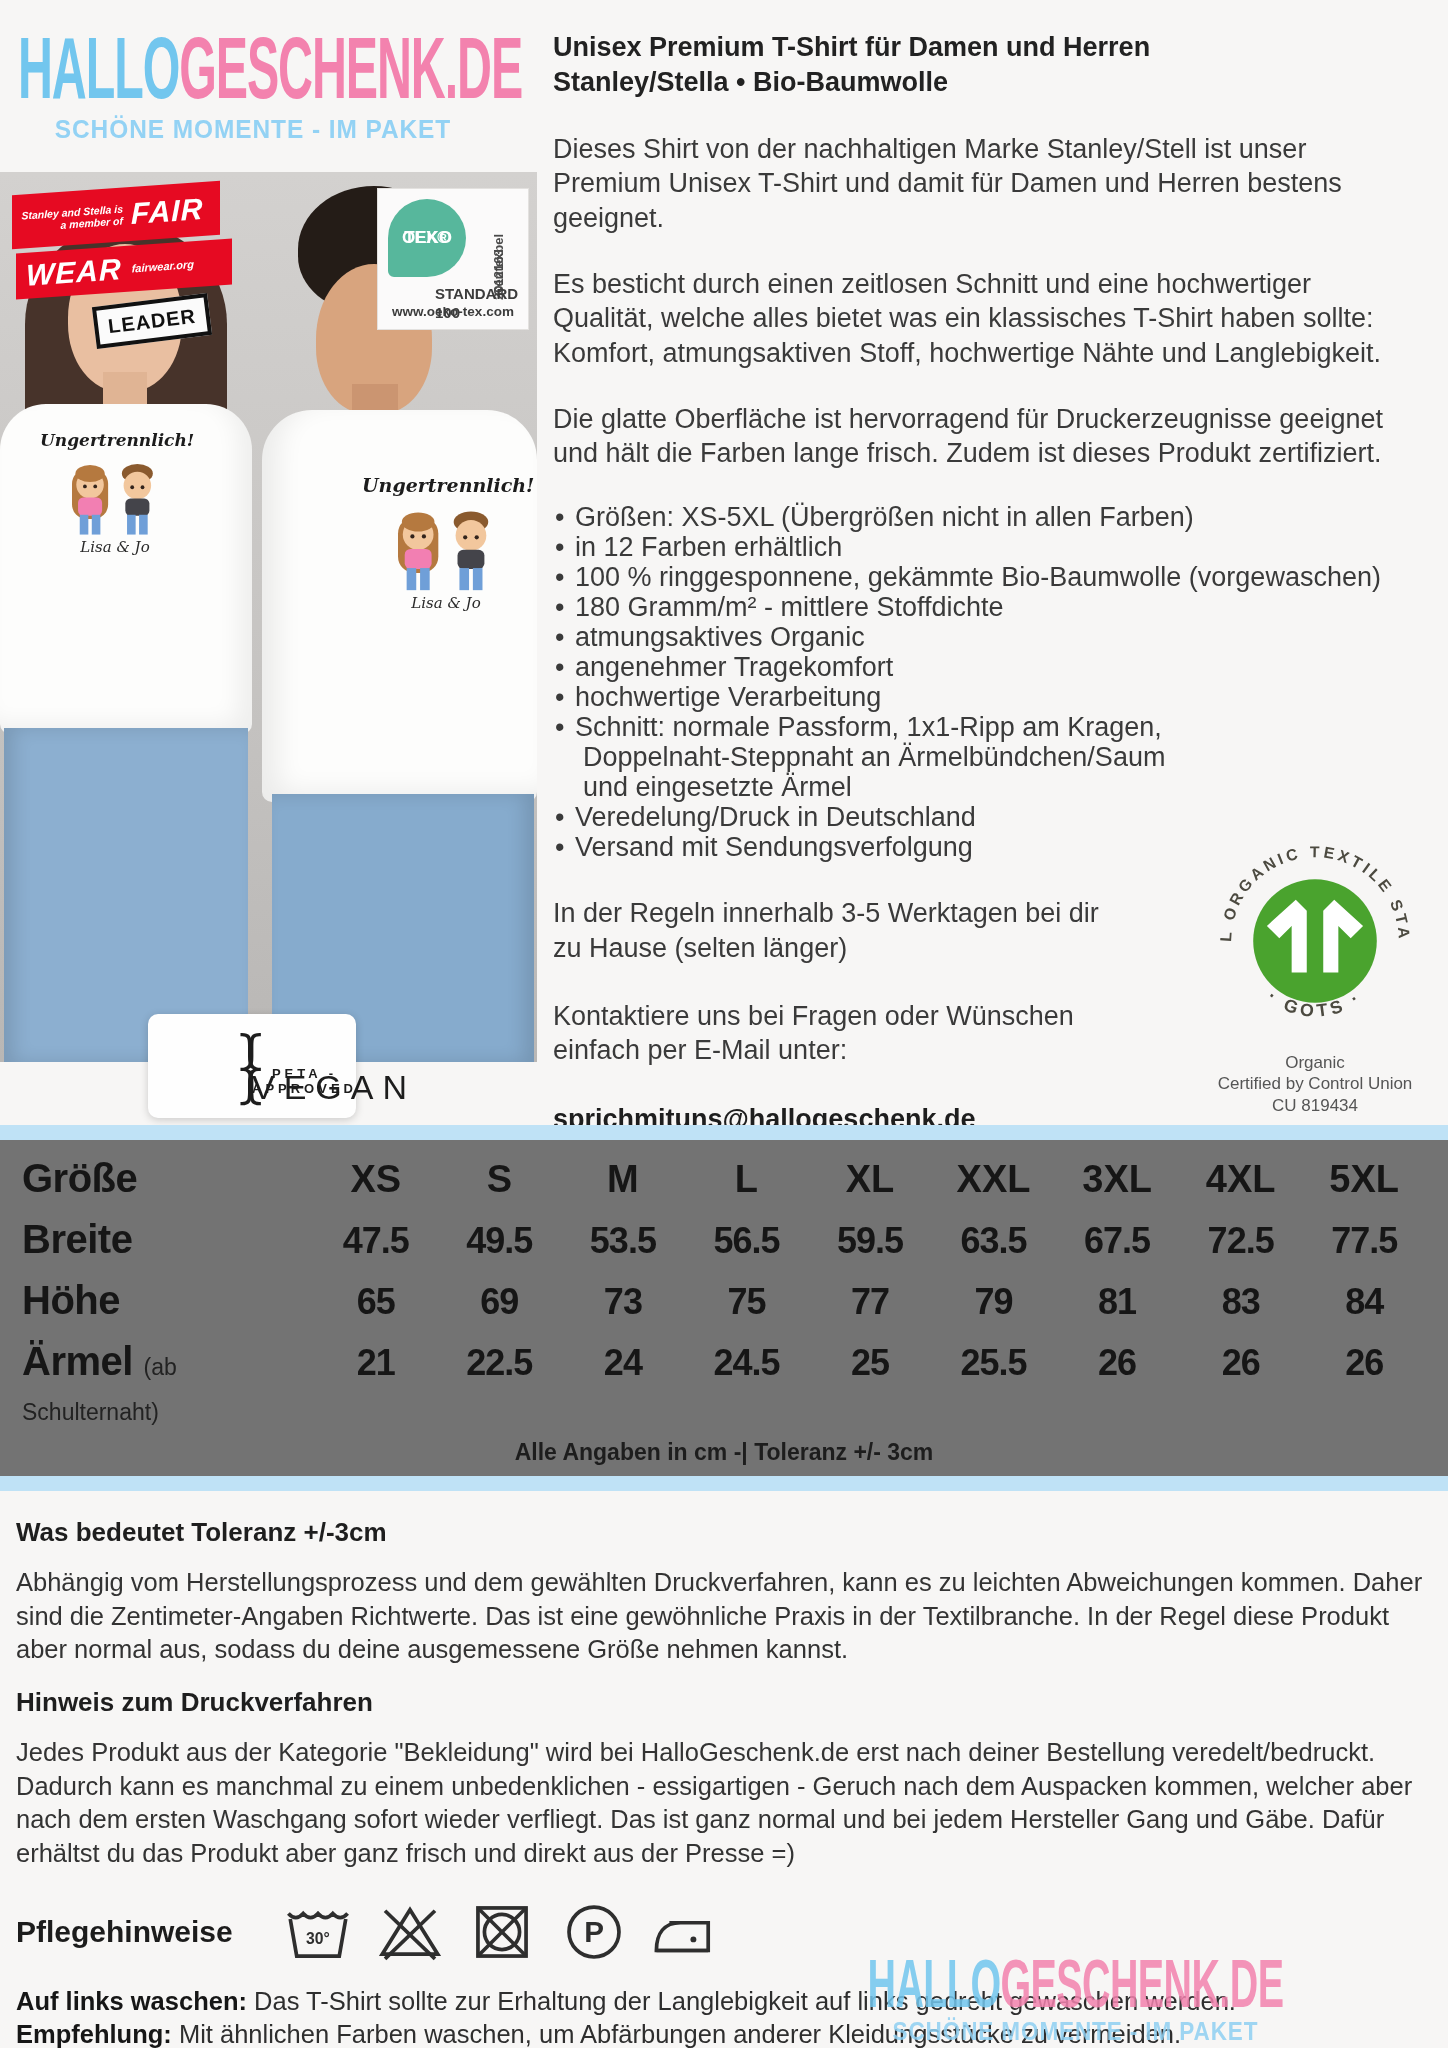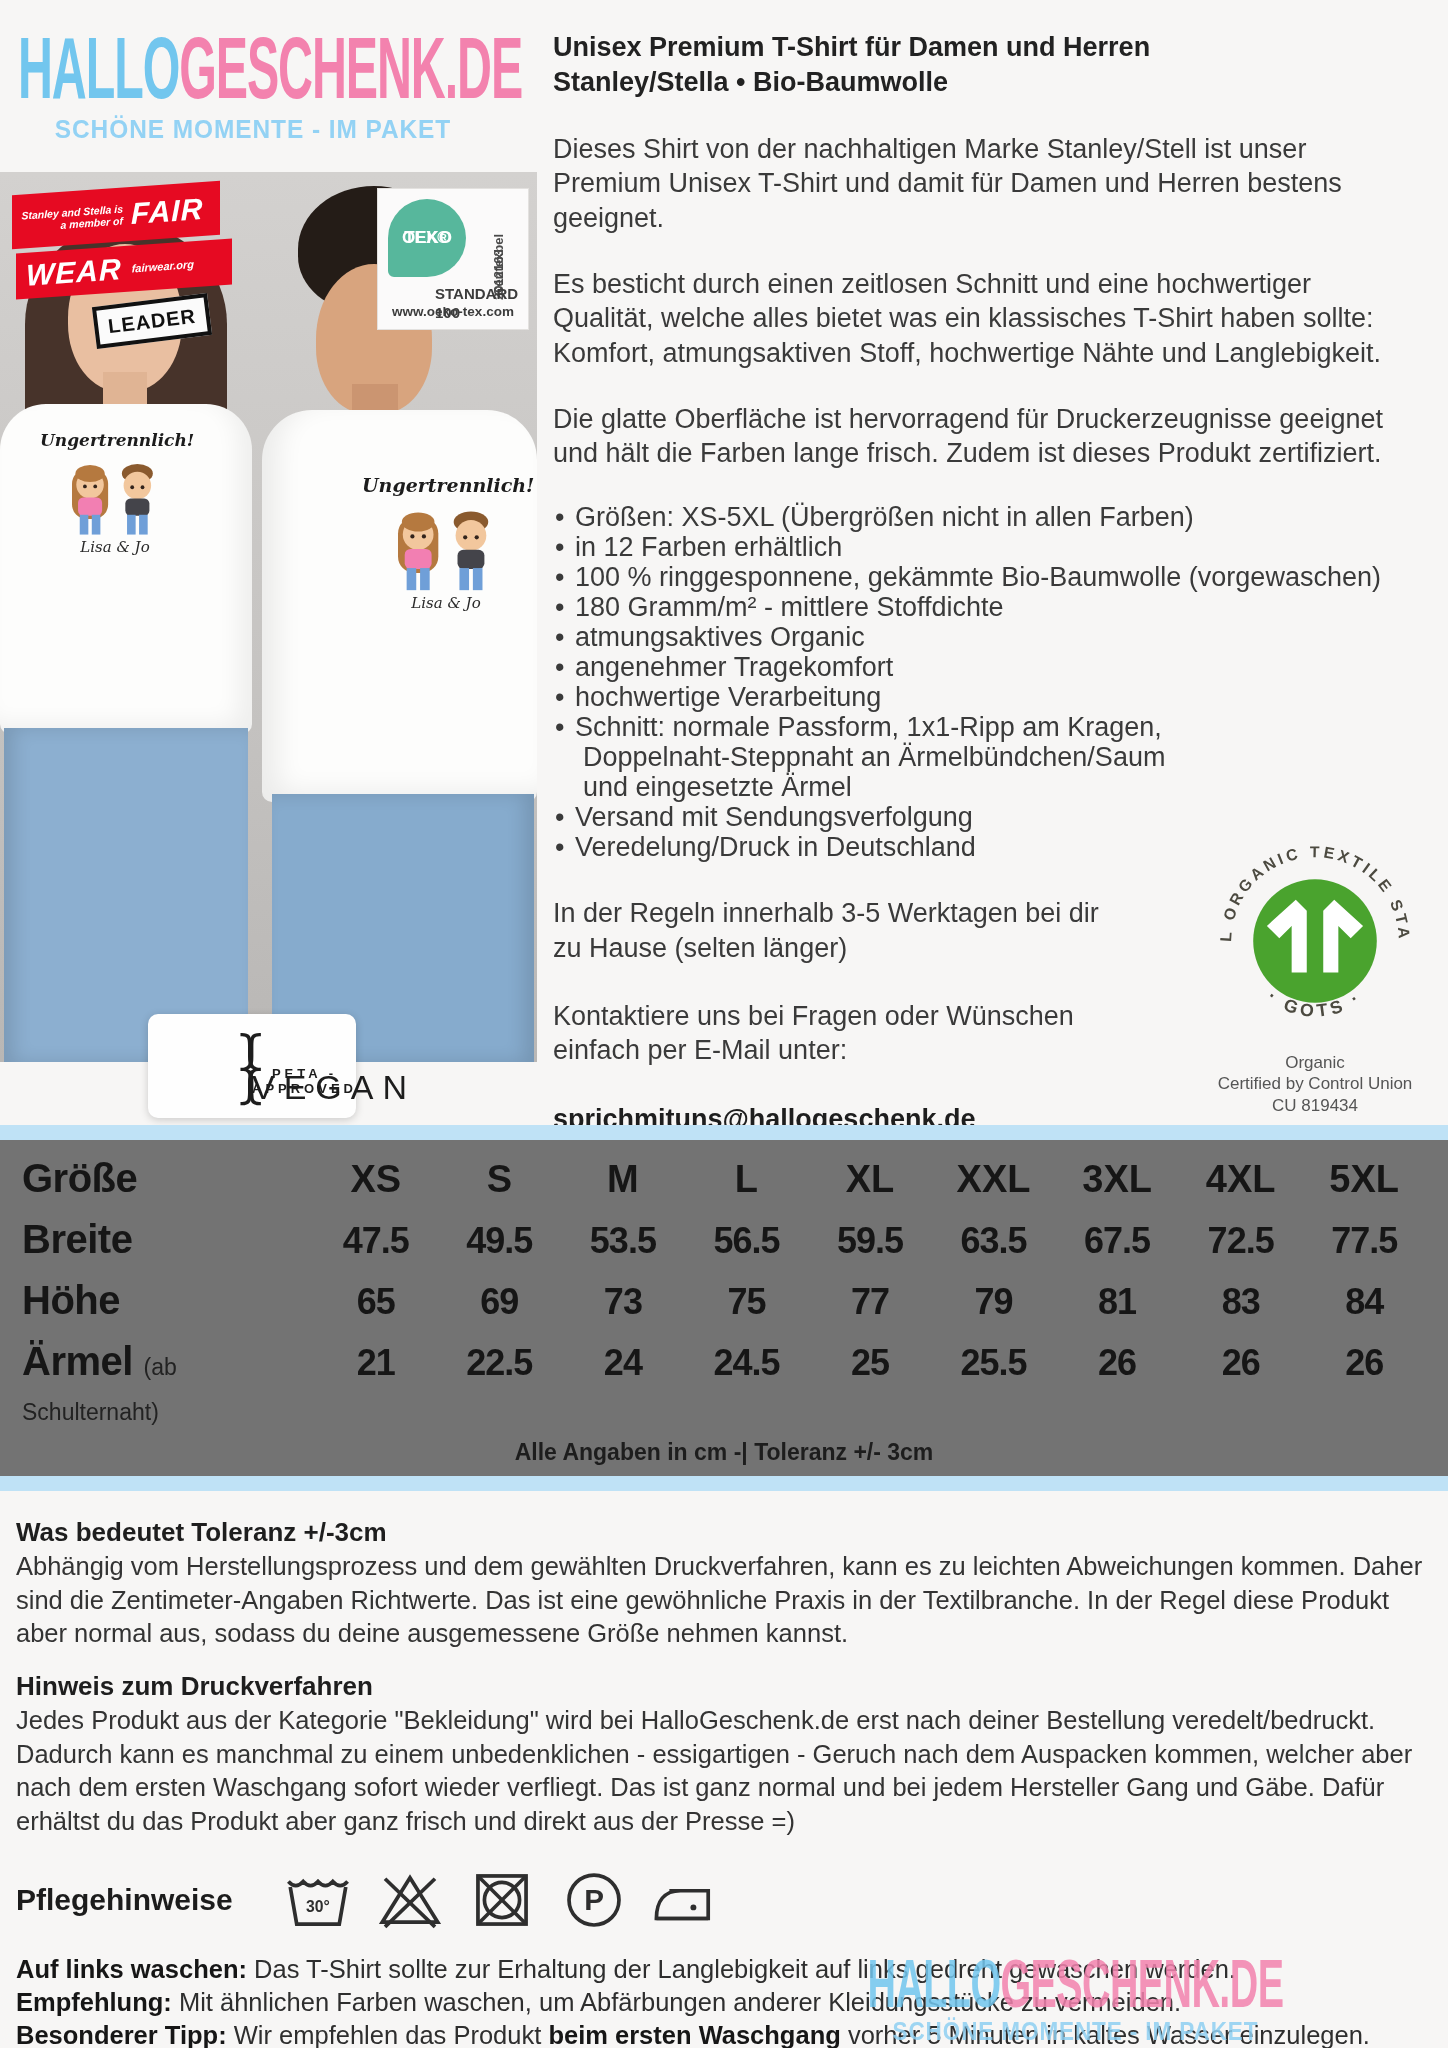--- a/index.html
+++ b/index.html
@@ -97,21 +97,21 @@
   .size-section{background:#737373;padding:16px 22px 10px 22px;}
   .size-grid{display:grid;grid-template-columns:292px repeat(9,1fr);align-items:baseline;row-gap:16px;}
   .row-label{font-weight:800;font-size:40px;color:#161616;letter-spacing:-0.5px;}
   .row-label .small-note{font-weight:400;font-size:23px;letter-spacing:0;color:#222;}
   .cell-h{font-weight:800;font-size:38px;color:#161616;text-align:center;}
   .cell-v{font-weight:800;font-size:36px;color:#161616;text-align:center;letter-spacing:-1px;}
   .table-foot{text-align:center;font-weight:700;font-size:23px;color:#1d1d1d;margin-top:10px;}
   
   .bottom{padding:6px 16px 0 16px;position:relative;}
   .sec-h{font-weight:800;font-size:26px;color:#1e1e1e;margin-top:20px;}
-  .sec-b{font-size:25.5px;line-height:1.32;color:#333;max-width:1412px;margin-top:2px;}
+  .sec-b{font-size:25.5px;line-height:1.32;color:#333;max-width:1412px;margin-top:18px;}
   .care-row{display:flex;align-items:center;margin-top:24px;}
   .care-h{font-weight:800;font-size:30px;color:#1c1c1c;margin-right:48px;}
   .care-icons{display:flex;align-items:center;gap:18px;}
   .care-icons svg{display:block;}
   .notes{margin-top:16px;font-size:25.5px;line-height:33px;color:#2e2e2e;max-width:1412px;}
   .notes b{color:#161616;}
   
   .watermark{position:absolute;right:14px;bottom:2px;text-align:center;opacity:0.85;z-index:9;}
   .wm-line{white-space:nowrap;font-weight:900;font-size:68px;letter-spacing:-1px;line-height:1;
            display:inline-block;transform:scaleX(0.58);transform-origin:center;}
@@ -239,22 +239,22 @@
         <div class="bullet">Größen: XS-5XL (Übergrößen nicht in allen Farben)</div>
         <div class="bullet">in 12 Farben erhältlich</div>
         <div class="bullet">100 % ringgesponnene, gekämmte Bio-Baumwolle (vorgewaschen)</div>
         <div class="bullet">180 Gramm/m² - mittlere Stoffdichte</div>
         <div class="bullet">atmungsaktives Organic</div>
         <div class="bullet">angenehmer Tragekomfort</div>
         <div class="bullet">hochwertige Verarbeitung</div>
         <div class="bullet">Schnitt: normale Passform, 1x1-Ripp am Kragen,</div>
         <div class="bullet cont">Doppelnaht-Steppnaht an Ärmelbündchen/Saum</div>
         <div class="bullet cont">und eingesetzte Ärmel</div>
+        <div class="bullet">Veredelung/Druck in Deutschland</div>
         <div class="bullet">Versand mit Sendungsverfolgung</div>
-        <div class="bullet">Veredelung/Druck in Deutschland</div>
       </div>
 
       <div class="delivery">In der Regeln innerhalb 3-5 Werktagen bei dir zu Hause (selten länger)</div>
       <div class="contact">Kontaktiere uns bei Fragen oder Wünschen einfach per E-Mail unter:</div>
       <div class="email">sprichmituns@hallogeschenk.de</div>
 
       <div class="gots">
         <svg width="206" height="206" viewBox="0 0 150 150">
           <defs>
             <path id="arcTop" d="M 14,75 A 61,61 0 1 1 136,75"></path>

